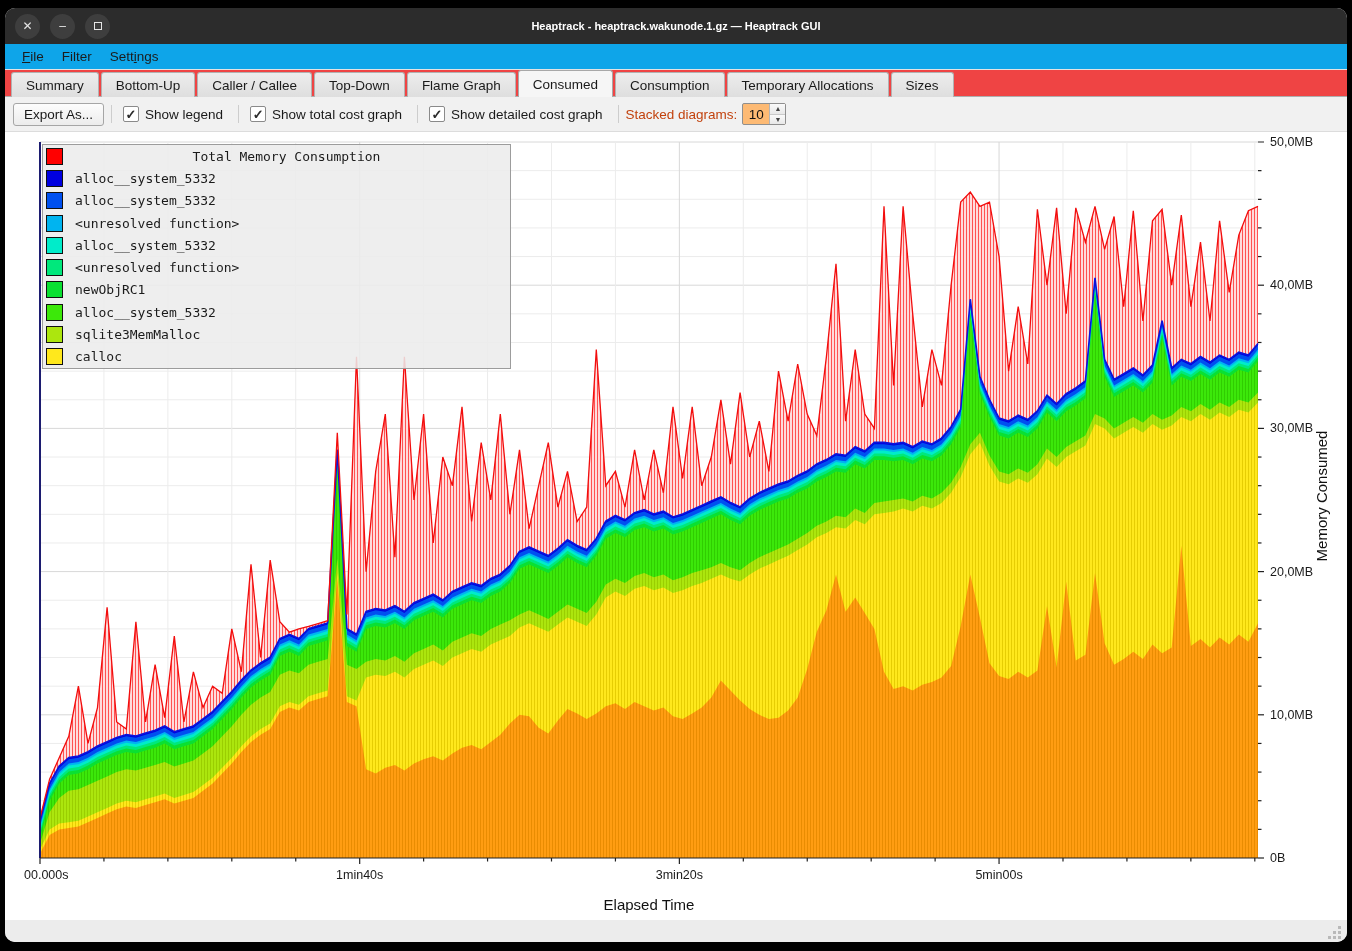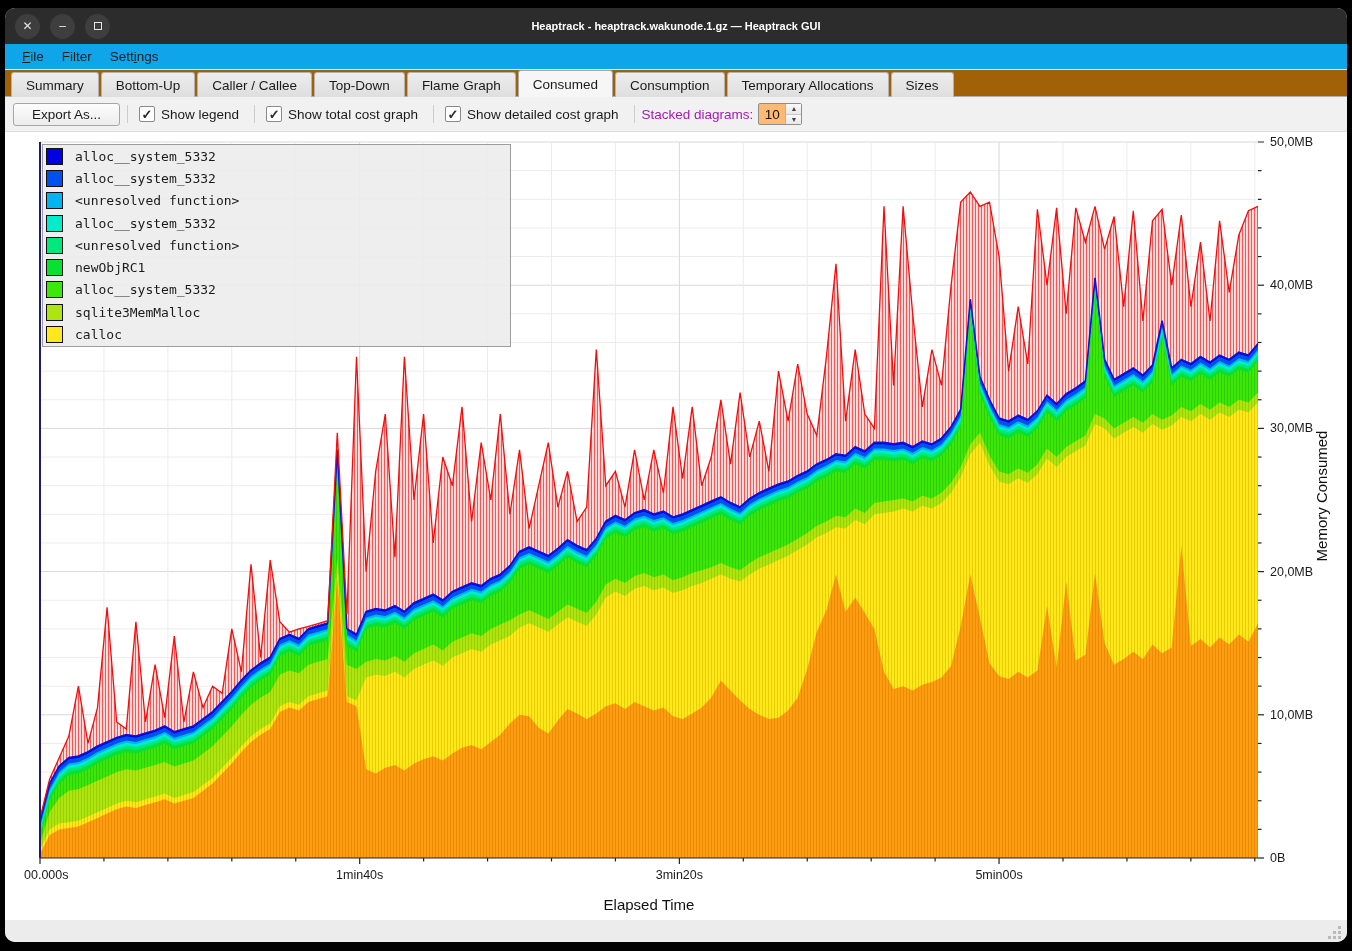--- a/index.html
+++ b/index.html
@@ -14,40 +14,40 @@
     cursor:default; flex:0 0 auto; }
   .winbtn .sq { width:8px; height:8px; border:1.4px solid #e6e6e6; display:block; }
   .wintitle { position:absolute; left:0; right:0; text-align:center; color:#fff;
     font-weight:bold; font-size:11px; pointer-events:none; }
   
   .menubar { height:26px; background:#0ea5e9; border-bottom:1px solid #e3e3e3;
     display:flex; align-items:center; padding-left:8px; }
   .menuitem { font-size:13.5px; color:#1c1c1c; padding:3px 9px; }
   .menuitem u { text-decoration:underline; }
   
-  .tabbar { height:27px; background:#a16207; display:flex; align-items:flex-end;
+  .tabbar { height:27px; background:#ef4444; display:flex; align-items:flex-end;
     padding-left:6px; border-bottom:1px solid #aeaeae; }
   .tab { font-size:13.5px; color:#1a1a1a; padding:4px 14px 4px 14px; margin-right:2px;
     background:linear-gradient(#ededed,#dedede); border:1px solid #b2b2b2;
     border-bottom:none; border-radius:3px 3px 0 0; position:relative; top:1px; height:25px;
     display:flex; align-items:center; }
   .tab.active { background:#f6f6f6; height:27px; top:1px; z-index:2;
     border-color:#a8a8a8; }
   
   .toolbar { height:35px; background:#f1f1f1; display:flex; align-items:center;
     padding-left:8px; border-bottom:1px solid #dcdcdc; }
   .btn { font-size:13.5px; color:#1a1a1a; background:linear-gradient(#fdfdfd,#ececec);
-    border:1px solid #a6a6a6; border-radius:3px; padding:3px 18px; }
+    border:1px solid #a6a6a6; border-radius:3px; padding:3px 10px; }
   .tsep { width:1px; height:18px; background:#cdcdcd; margin:0 7px; }
   .check { display:flex; align-items:center; margin:0 8px 0 4px; font-size:13.5px; color:#1a1a1a; }
   .box { width:16px; height:16px; background:#fff; border:1px solid #8a8a8a; border-radius:2px;
     display:flex; align-items:center; justify-content:center; font-size:13px; color:#2b2b2b;
     margin-right:6px; font-weight:bold; }
   .spinwrap { display:flex; align-items:center; }
-  .spinlabel { font-size:13.5px; color:#a21caf; margin-right:5px; }
+  .spinlabel { font-size:13.5px; color:#c2410c; margin-right:5px; }
   .spin { display:flex; border:1px solid #8f8f8f; border-radius:2px; background:#fdba74; height:22px; }
   .spinval { width:26px; font-size:13.5px; display:flex; align-items:center; justify-content:center; color:#111; }
   .spinbtns { display:flex; flex-direction:column; border-left:1px solid #b5b5b5; }
   .spinbtns div { flex:1; width:15px; font-size:7px; color:#444; display:flex; align-items:center;
     justify-content:center; background:linear-gradient(#fafafa,#e8e8e8); }
   .spinbtns div:first-child { border-bottom:1px solid #c9c9c9; }
   
   .chartwrap { position:relative; height:788px; background:#fff; }
   .chartwrap svg { position:absolute; left:0; top:0; }
   .legend { position:absolute; left:37px; top:12px; width:469px;
@@ -274,20 +274,24 @@
           <text x="1265" y="14" text-anchor="start">50,0MB</text>
           <text x="19" y="747" text-anchor="start">00.000s</text>
           <text x="354.68503937007875" y="747" text-anchor="middle">1min40s</text>
           <text x="674.3700787401575" y="747" text-anchor="middle">3min20s</text>
           <text x="994.0551181102362" y="747" text-anchor="middle">5min00s</text>
         </g>
         <text x="644" y="778" text-anchor="middle" font-size="15" font-family="Liberation Sans, sans-serif" fill="#111">Elapsed Time</text>
         <text x="0" y="0" text-anchor="middle" font-size="15" font-family="Liberation Sans, sans-serif" fill="#111" transform="translate(1322,364) rotate(-90)">Memory Consumed</text>
       </svg>
     <div class="legend" id="legend">
+        <div class="lrow title">
+          <span class="lswatch" style="background: rgb(255, 0, 0);"></span>
+          <span class="llabel">Total Memory Consumption</span>
+        </div>
         <div class="lrow">
           <span class="lswatch" style="background: rgb(0, 0, 224);"></span>
           <span class="llabel">alloc__system_5332</span>
         </div>
         <div class="lrow">
           <span class="lswatch" style="background: rgb(0, 80, 240);"></span>
           <span class="llabel">alloc__system_5332</span>
         </div>
         <div class="lrow">
           <span class="lswatch" style="background: rgb(0, 180, 240);"></span>

